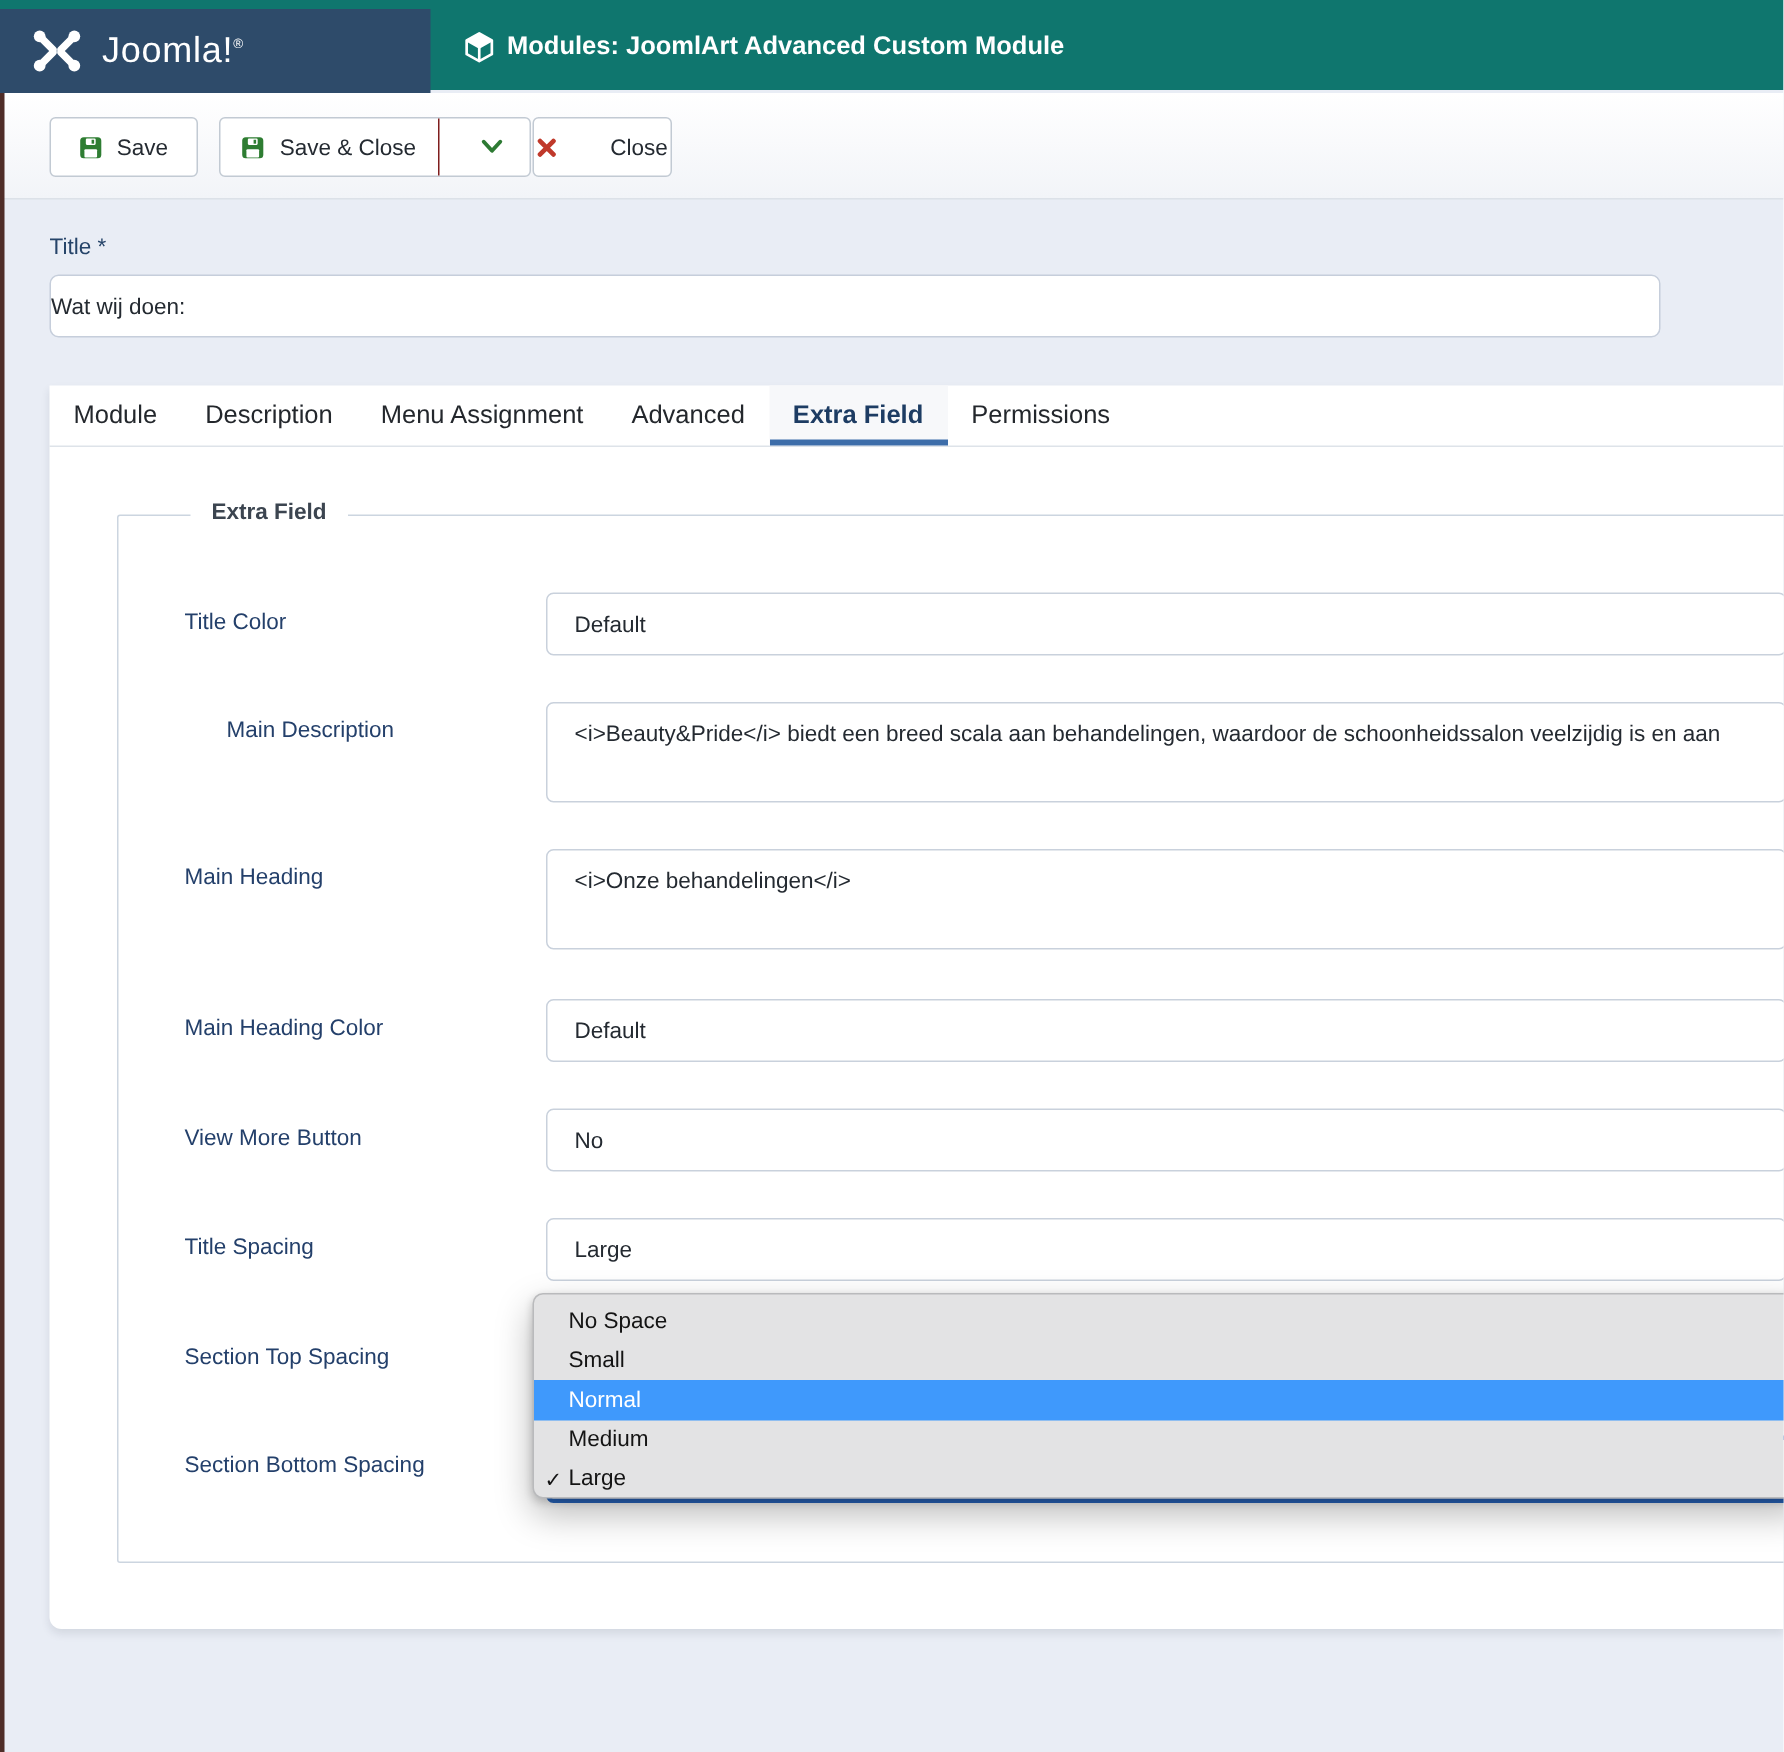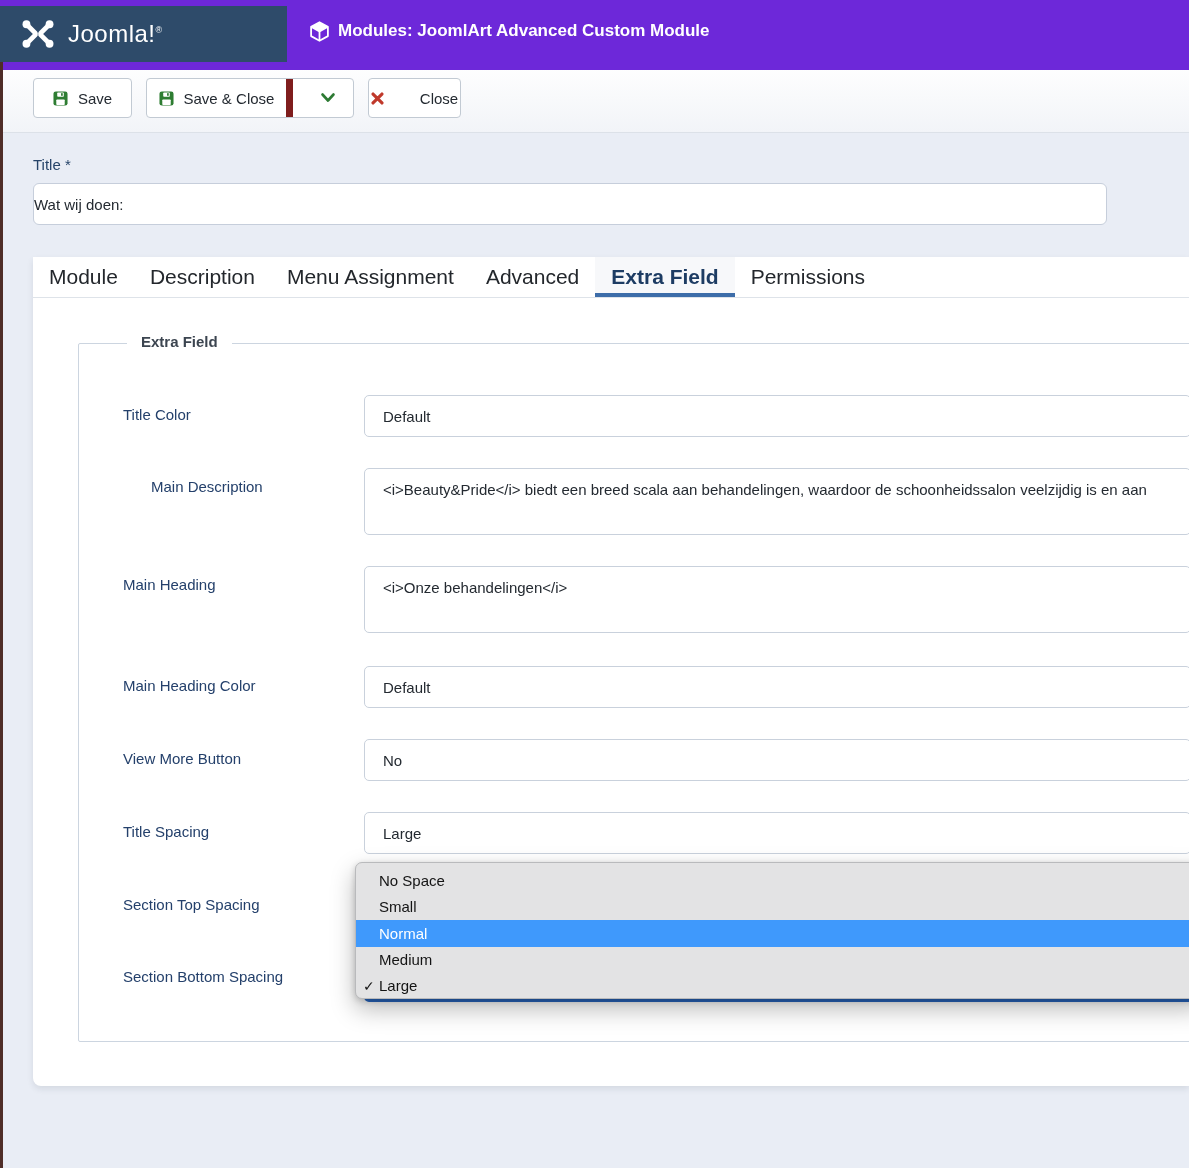--- a/index.html
+++ b/index.html
@@ -4,50 +4,50 @@
 <style>
   * { margin:0; padding:0; box-sizing:border-box; }
   html,body { width:1189px; height:1168px; overflow:hidden; }
   body {
     position:relative;
     font-family:"Liberation Sans", sans-serif;
     background:#e9edf5;
     color:#242a31;
   }
   
-  .header { position:absolute; top:0; left:0; width:1189px; height:70px; background:#6d28d9; z-index:5; }
+  .header { position:absolute; top:0; left:0; width:1189px; height:60px; background:#0f766e; z-index:5; }
   .logo-panel { position:absolute; top:6px; left:0; width:287px; height:56px; background:#2e4b6a;
     display:flex; align-items:center; padding-left:20px; gap:12px; }
   .joomla-word { color:#ffffff; font-size:24px; letter-spacing:0.5px; font-weight:400; }
   .joomla-word sup { font-size:9px; }
   .page-heading { position:absolute; left:338px; top:0; height:62px; display:flex; align-items:center;
     color:#ffffff; font-size:17px; font-weight:bold; }
   .cube-icon { position:absolute; left:309px; top:21px; }
   
   .toolbar { position:absolute; top:62px; left:0; width:1189px; height:71px;
     background:linear-gradient(#ffffff,#f2f4f8); border-bottom:1px solid #dce1e8; z-index:4; }
   .btn { position:absolute; top:16px; height:40px; background:#ffffff; border:1px solid #c2cad3;
     border-radius:4px; display:flex; align-items:center; justify-content:center; gap:10px;
     font-size:15px; color:#242a31; cursor:pointer; }
   .btn-save { left:33px; width:99px; }
   .btn-group { left:146px; width:208px; padding:0; }
-  .btn-group .main-part { width:154px; height:100%; display:flex; align-items:center; justify-content:center; gap:10px; border-right:7px solid #7f1d1d; }
+  .btn-group .main-part { width:154px; height:100%; display:flex; align-items:center; justify-content:center; gap:10px; border-right:1px solid #7f1d1d; }
   .btn-group .toggle-part { width:53px; height:100%; display:flex; align-items:center; justify-content:center; }
-  .btn-close { left:368px; width:93px;gap:36px; }
+  .btn-close { left:355px; width:93px;gap:36px; }
   
   .field-label { position:absolute; font-size:15px; color:#264469; }
   .title-label { left:33px; top:156px; }
   .title-input { position:absolute; left:33px; top:183px; width:1074px; height:42px;
     background:#ffffff; border:1px solid #c6cedb; border-radius:6px; padding-left:0;
     font-size:15px; color:#242a31; font-family:"Liberation Sans", sans-serif; }
   
   .card { position:absolute; left:33px; top:257px; width:1156px; height:829px; background:#ffffff;
     border-radius:0 0 0 8px; box-shadow:0 3px 6px rgba(30,40,60,0.10); }
   .tab-row { position:absolute; top:0; left:0; right:0; height:41px; display:flex; border-bottom:1px solid #dee3e9; }
-  .tab { padding:0 16px; display:flex; align-items:center; font-size:21px; color:#23272c; cursor:pointer; }
+  .tab { padding:0 16px; display:flex; align-items:center; font-size:17px; color:#23272c; cursor:pointer; }
   .tab.active { background:#f7f8fa; color:#1d3c63; font-weight:bold; box-shadow:inset 0 -4px 0 #3d6da9; }
   
   .efieldset { position:absolute; left:45px; top:86px; right:-2px; height:699px;
     border:1px solid #ccd5e0; border-radius:2px; }
   .legend { position:absolute; top:-11px; left:48px; background:#ffffff; padding:0 14px;
     font-size:15px; font-weight:bold; color:#3c4550; }
   .row-label { position:absolute; left:90px; font-size:15px; color:#24406b; white-space:nowrap; }
   .control { position:absolute; left:331px; right:-2px; background:#ffffff;
     border:1px solid #c9d1dc; border-radius:5px; font-size:15px; color:#242a31; overflow:hidden; }
   .select { height:42px; display:flex; align-items:center; padding-left:18px; }

